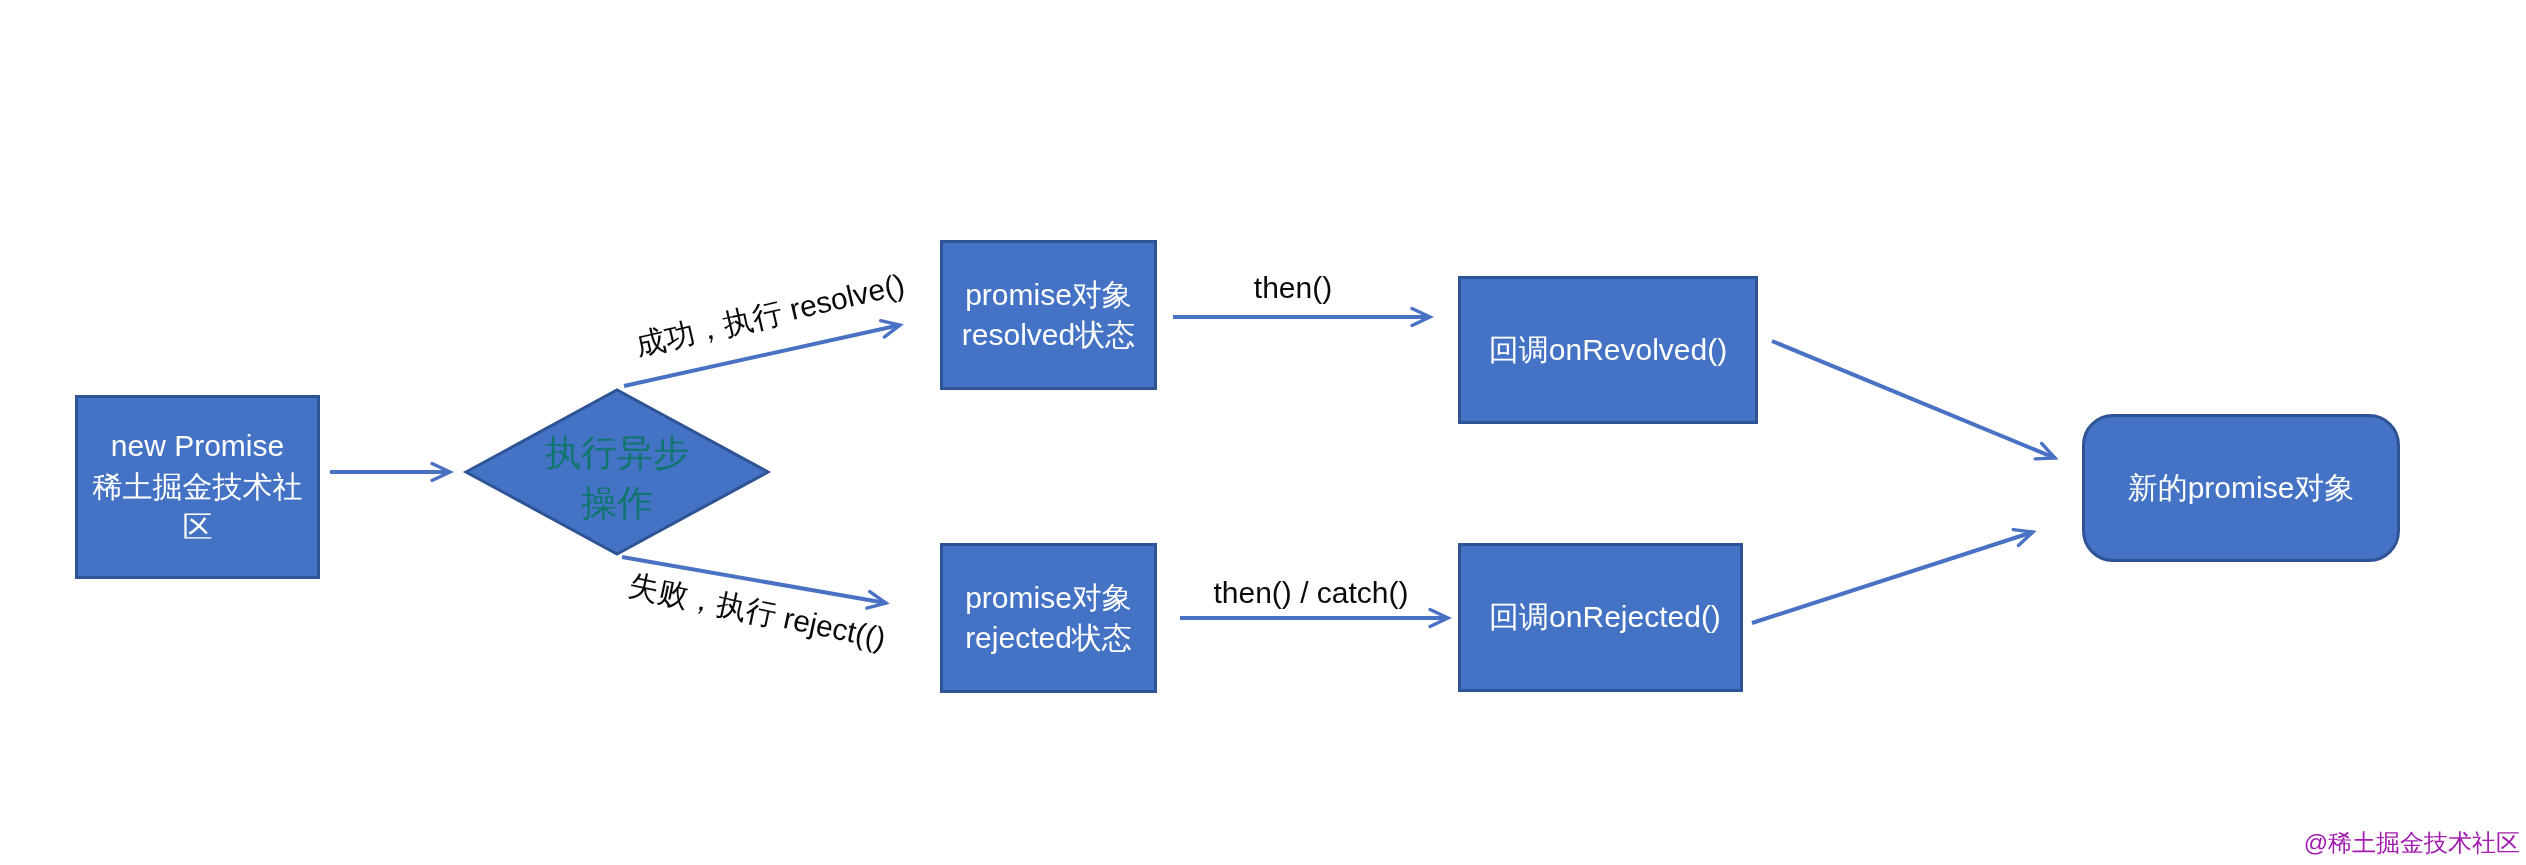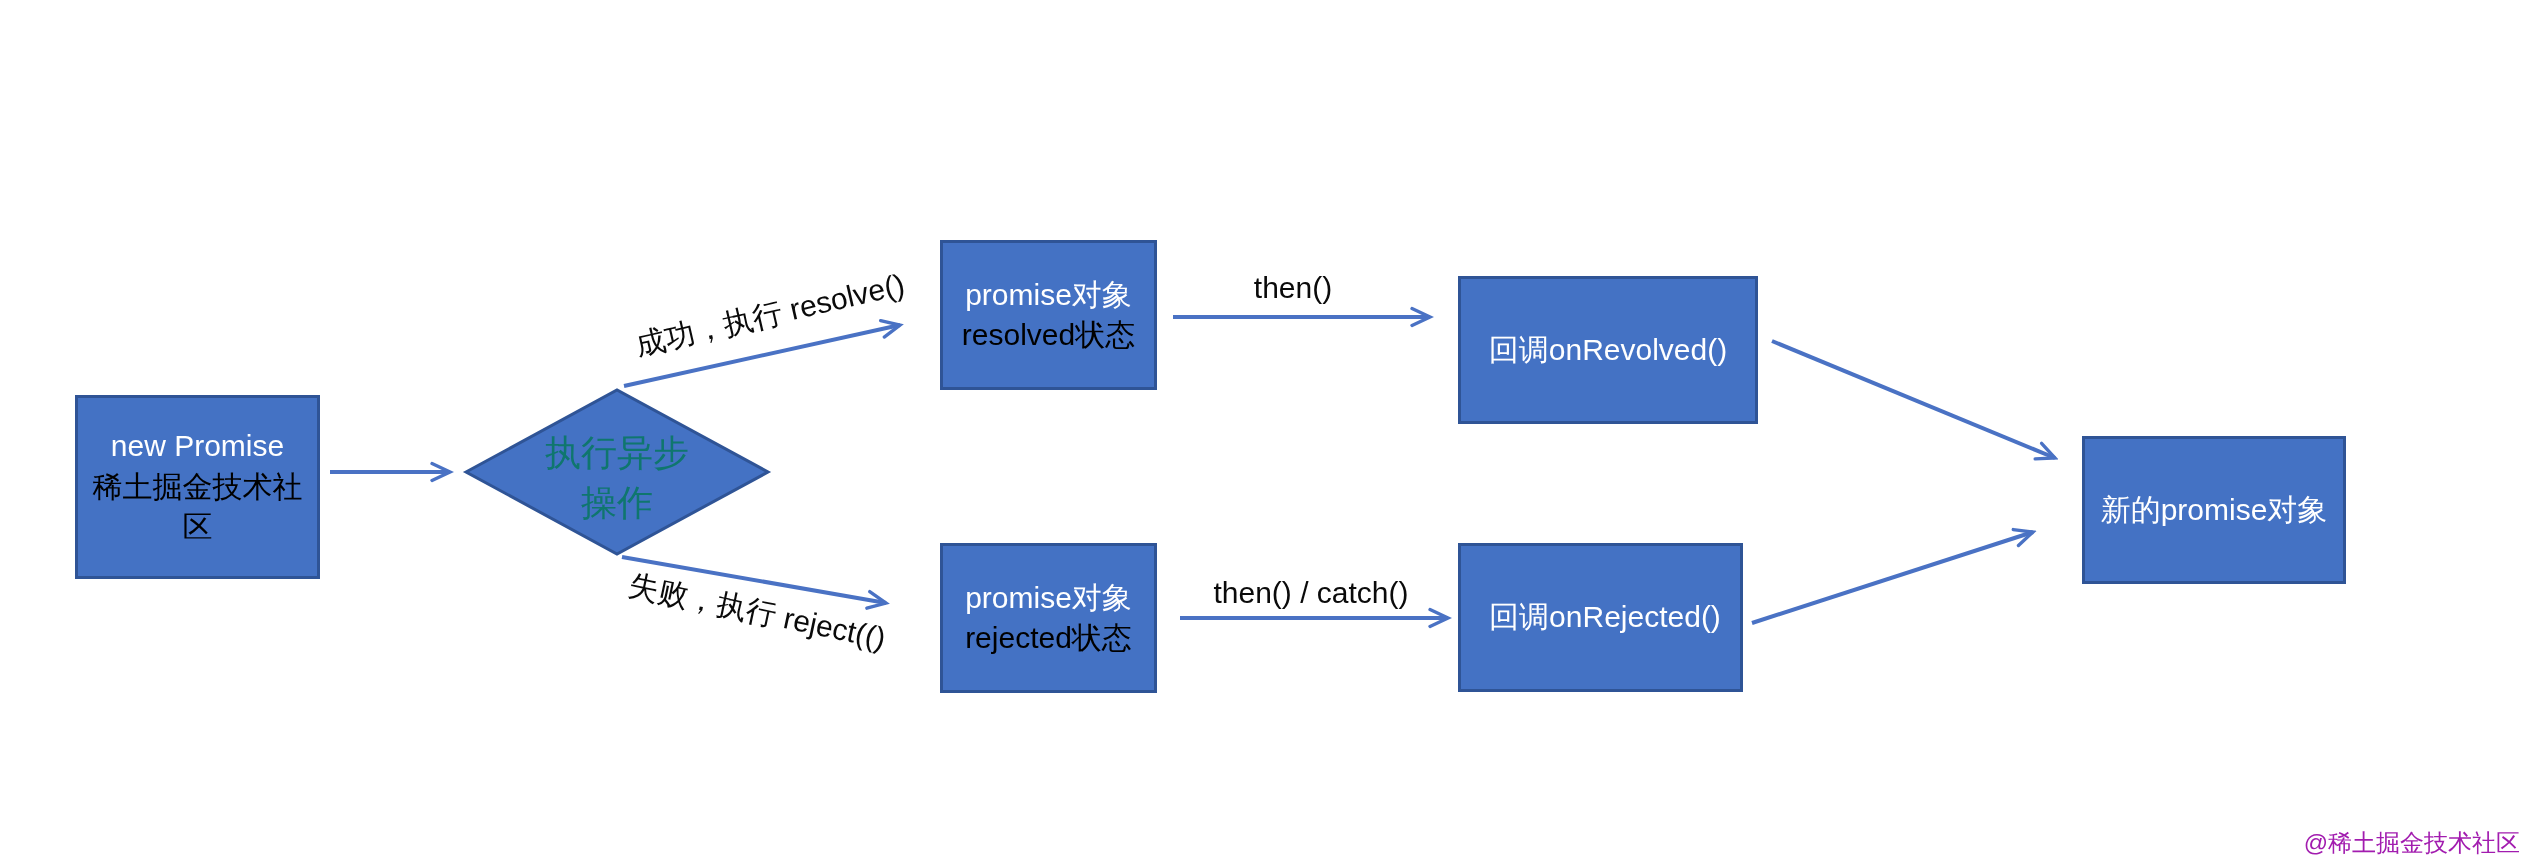--- a/index.html
+++ b/index.html
@@ -30,28 +30,28 @@
     display: flex;
     flex-direction: column;
     align-items: center;
     justify-content: center;
     text-align: center;
     color: #ffffff;
     font-size: 30px;
     line-height: 1.35;
   }
   .node .red-line {
-    color: #000000;
+    color: #ffffff;
   }
   .node-start        { left: 75px;   top: 395px; width: 245px; height: 184px; }
   .node-resolved     { left: 940px;  top: 240px; width: 217px; height: 150px; }
   .node-on-resolved  { left: 1458px; top: 240px; width: 300px; height: 148px; margin-top: 36px; }
   .node-rejected     { left: 940px;  top: 543px; width: 217px; height: 150px; }
   .node-on-rejected  { left: 1458px; top: 543px; width: 285px; height: 149px; padding-left: 9px; }
-  .node-new-promise  { left: 2082px; top: 436px; width: 264px; height: 148px; }
+  .node-new-promise  { left: 2082px; top: 414px; width: 318px; height: 148px; border-radius: 31px; }
 
   .diamond-label {
     position: absolute;
     left: 517px;
     top: 428px;
     width: 200px;
     text-align: center;
     color: #0f766e;
     font-size: 36px;
     line-height: 1.4;

